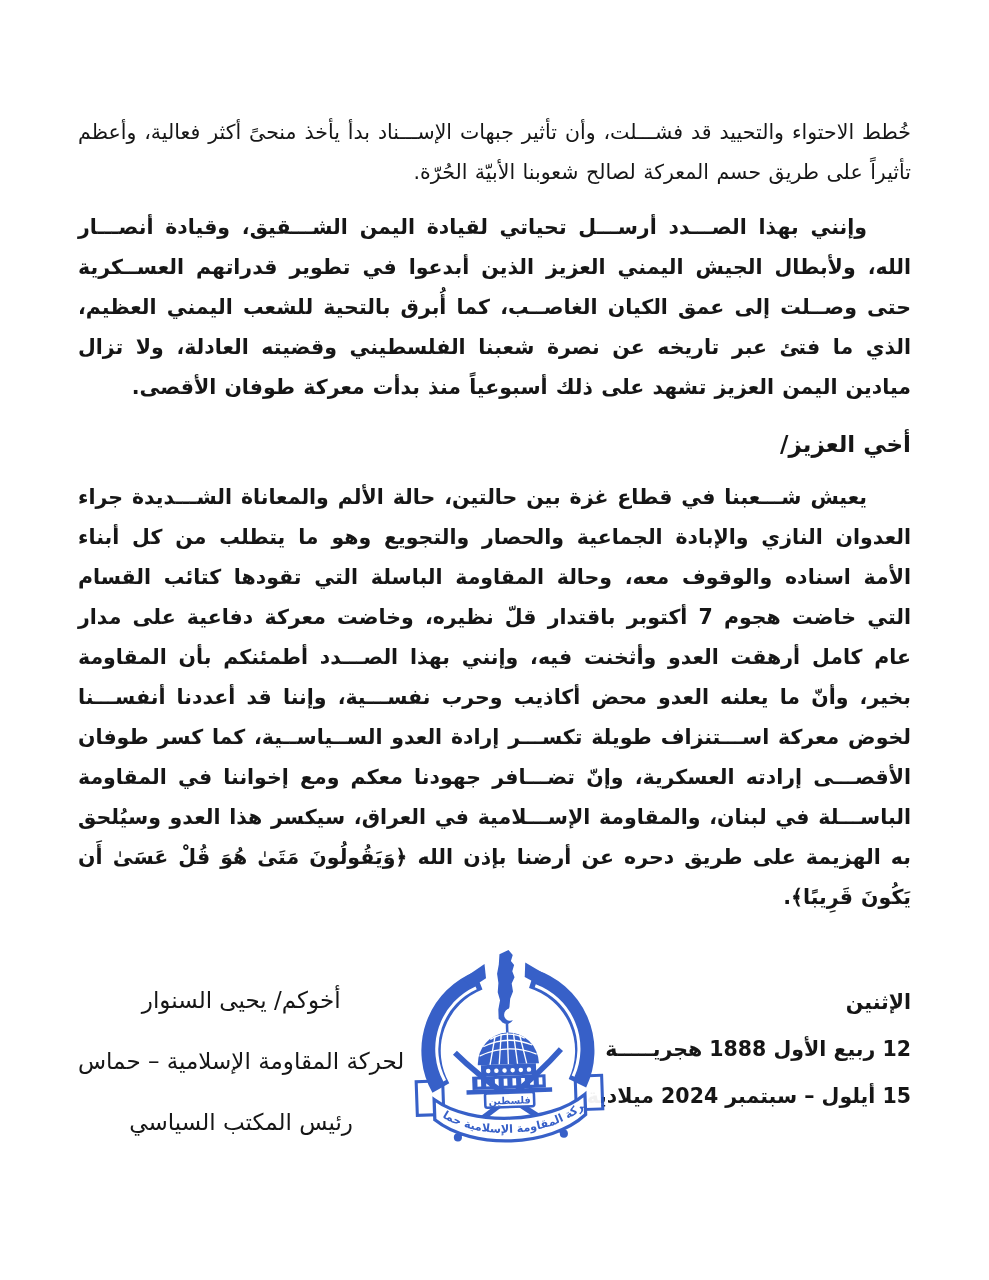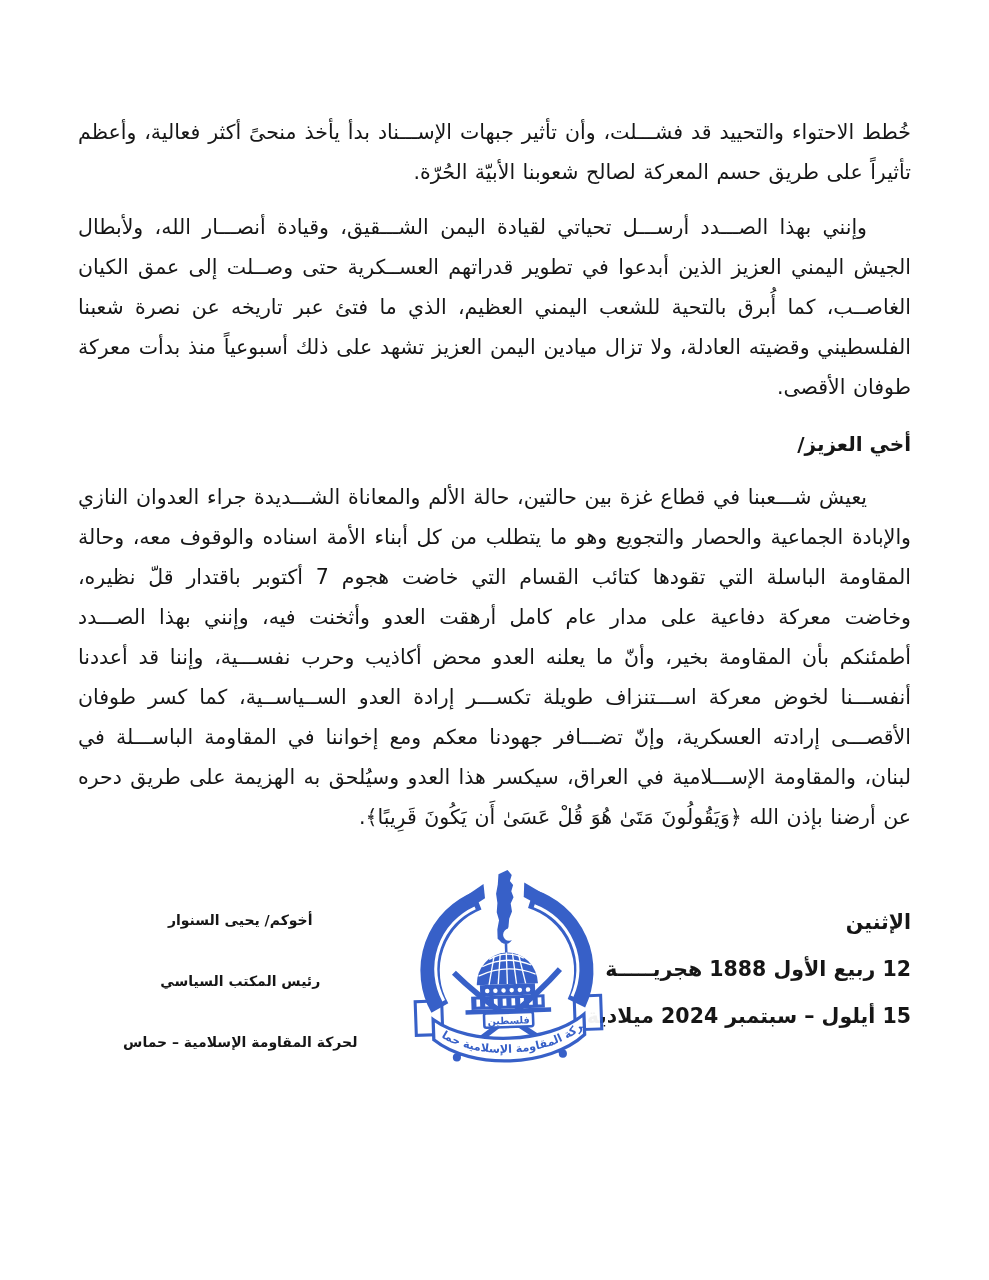--- a/index.html
+++ b/index.html
@@ -15,23 +15,23 @@
     overflow:hidden;
   }
   .content { padding:112px 78px 0 78px; }
   p.body-par {
     font-size:20.5px;
     line-height:40px;
     text-align:justify;
     margin-bottom:15px;
     word-spacing:1px;
   }
-  p.indent { text-indent:44px; }
+  p.indent { text-indent:44px;font-weight:bold; }
   h2.salutation {
-    font-size:20px;
+    font-size:23px;
     font-weight:700;
     margin:20px 0 16px 0;
     line-height:34px;
   }
   .signoff {
     margin-top:62px;
     display:flex;
     justify-content:space-between;
     align-items:flex-start;
   }
@@ -45,22 +45,22 @@
   .datecol .date-line { line-height:26px; margin-bottom:21px; white-space:nowrap; }
   .stampcol {
     width:212px;
     margin-top:-30px;
     display:flex;
     justify-content:center;
   }
   .sigcol {
     width:330px;
     text-align:center;
-    font-weight:700;
-    font-size:14px;
+    font-weight:400;
+    font-size:23px;
     padding-top:8px;
   }
   .sigcol .sig-line { line-height:27px; margin-bottom:34px; white-space:nowrap; }
   .stamp-svg { opacity:0.94; }
 </style>
 </head>
 <body>
 
 <div class="page">
   <div class="content">
@@ -159,19 +159,19 @@
             <path id="bannerCurve" d="M30 160 C 64 187 136 187 170 160" fill="none"></path>
             <text font-size="11" fill="#2b57c5" font-weight="bold">
               <textPath href="#bannerCurve" startOffset="50%" text-anchor="middle">حركة المقاومة الإسلامية حماس</textPath>
             </text>
           </g>
         </svg>
       </div>
 
       <div class="sigcol">
         <div class="sig-line">أخوكم/ يحيى السنوار</div>
+        <div class="sig-line">لحركة المقاومة الإسلامية – حماس</div>
         <div class="sig-line">رئيس المكتب السياسي</div>
-        <div class="sig-line">لحركة المقاومة الإسلامية – حماس</div>
       </div>
 
     </div>
   </div>
 </div>
 
 </body></html>

